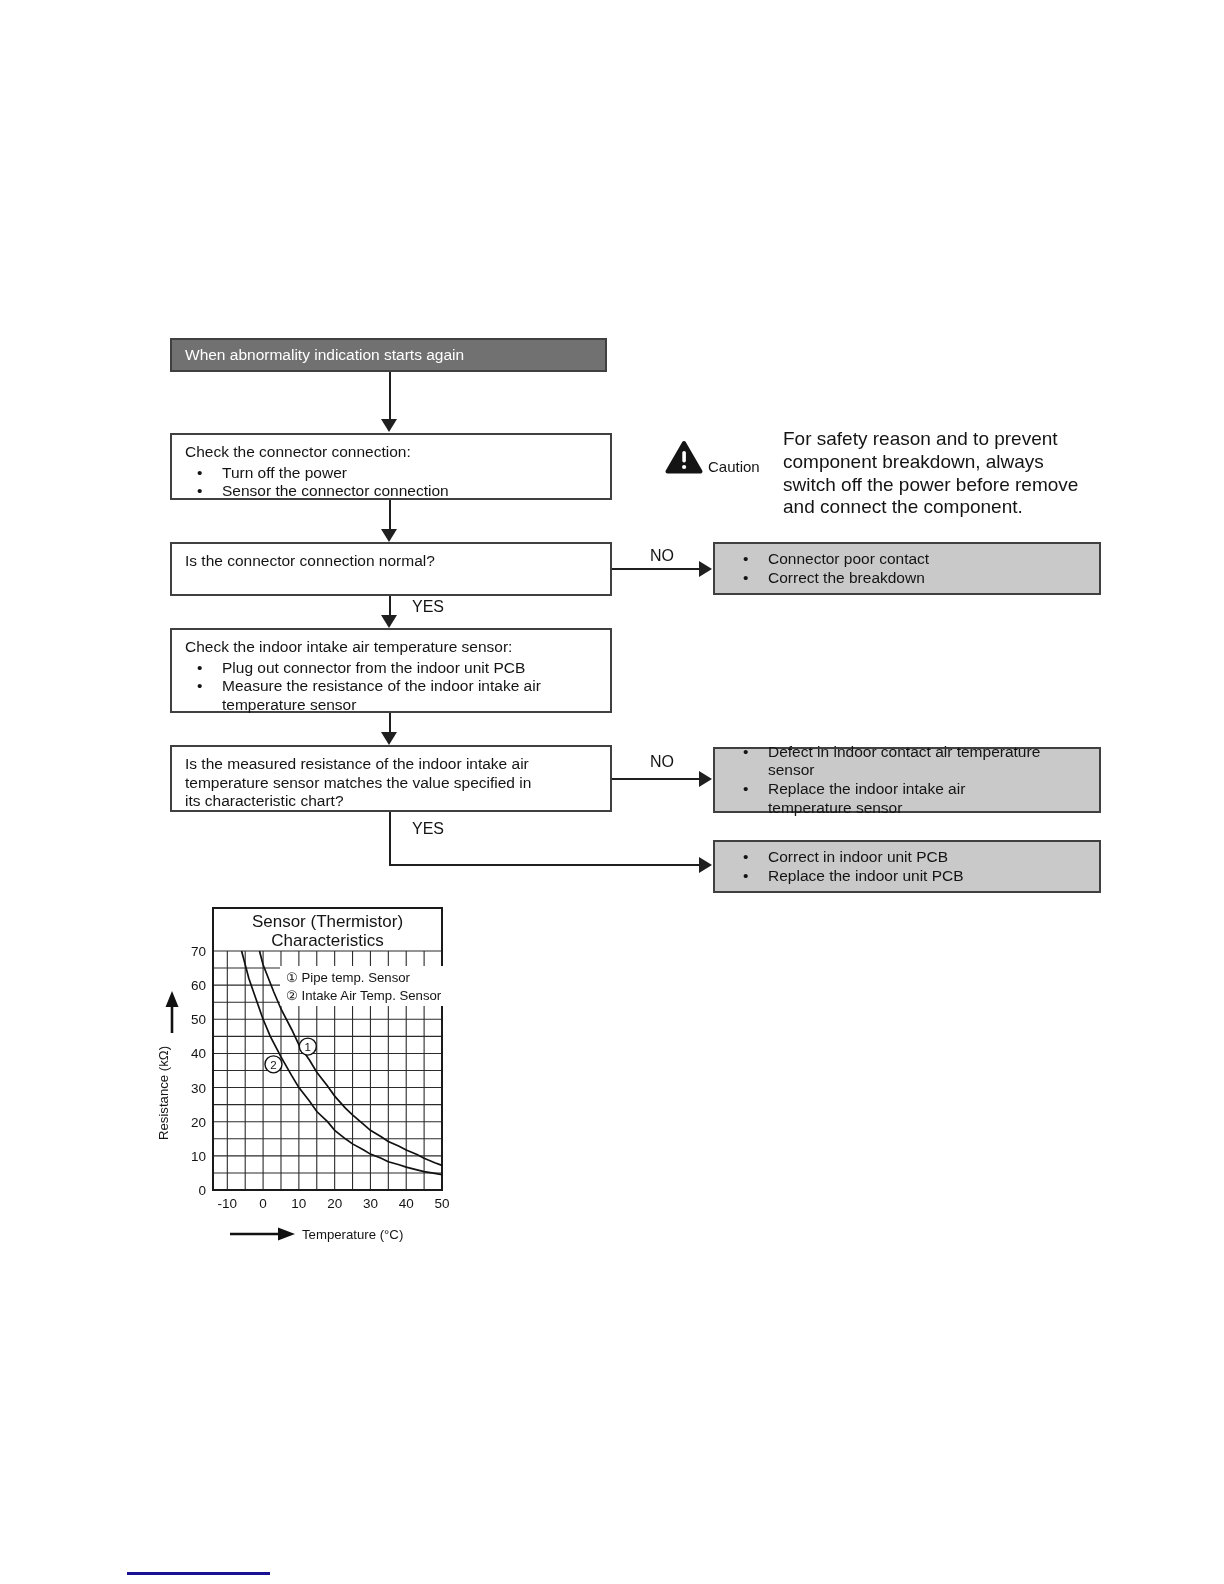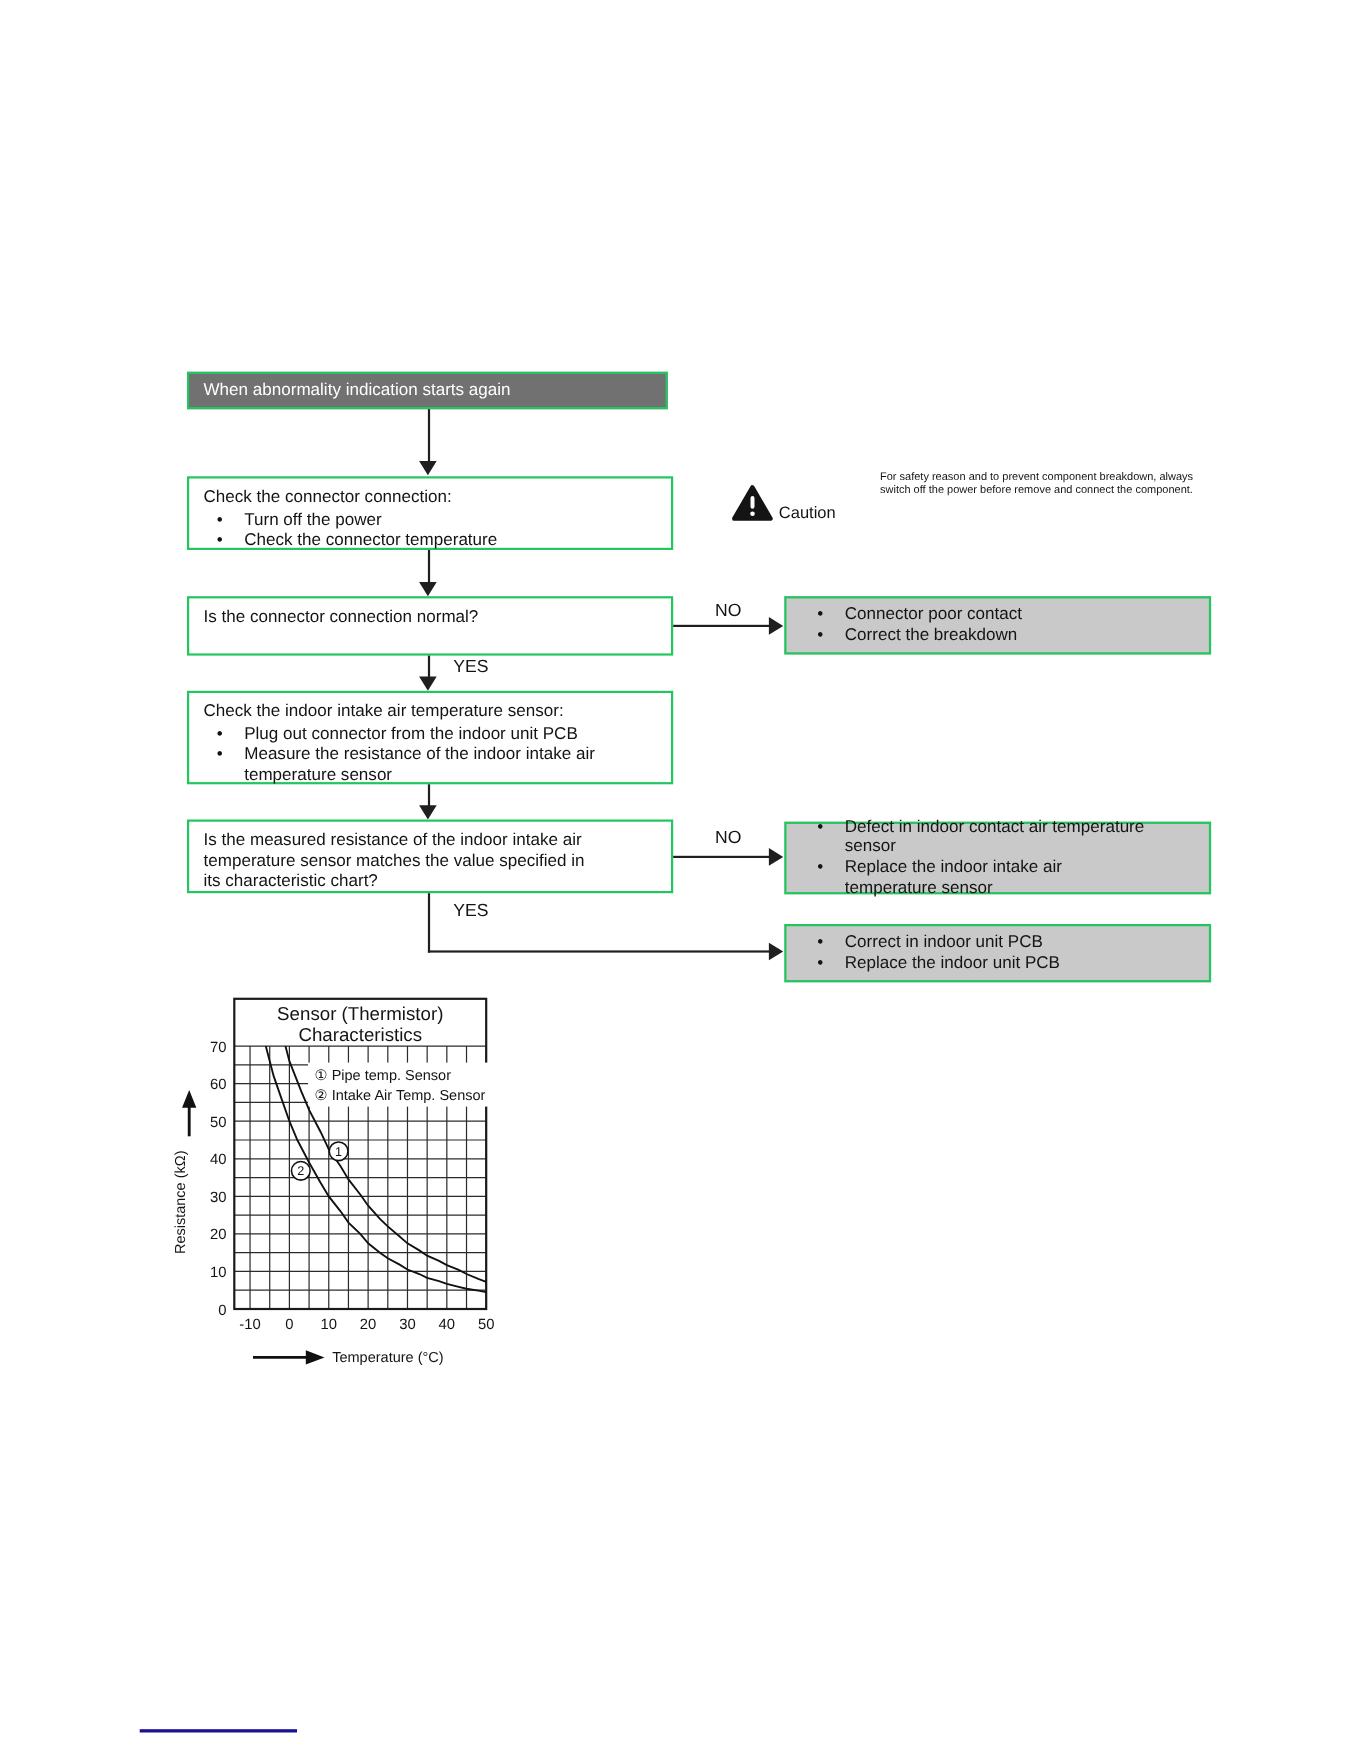--- a/index.html
+++ b/index.html
@@ -1,37 +1,37 @@
 <!DOCTYPE html>
 <html><head>
 <meta charset="utf-8">
 <style>
   html,body{margin:0;padding:0;background:#fff;}
   .page{position:relative;width:1224px;height:1584px;background:#ffffff;overflow:hidden;
         font-family:"Liberation Sans",sans-serif;color:#141414;}
-  .fbox{position:absolute;box-sizing:border-box;border:2px solid #22c55e;background:#fff;
+  .fbox{position:absolute;box-sizing:border-box;border:2px solid #404040;background:#fff;
         font-size:15.5px;line-height:1.2;}
   .fbox .inner{padding:8px 10px 6px 13px;}
   .hdr{background:#717171;color:#fff;display:flex;align-items:center;padding:0 0 0 13px;}
   .gray{background:#c9c9c9;display:flex;flex-direction:column;justify-content:center;}
   .gray .inner{padding:2px 8px 2px 16px;}
   .btitle{margin:0 0 2px 0;}
   .brow{display:flex;}
   .brow .dot{width:25px;margin-left:12px;flex:0 0 auto;}
   .brow .btxt{flex:1;}
   .vline{position:absolute;width:2px;background:#1f1f1f;}
   .hline{position:absolute;height:2px;background:#1f1f1f;}
   .ah-down{position:absolute;width:0;height:0;border-left:8px solid transparent;
            border-right:8px solid transparent;border-top:13px solid #1f1f1f;}
   .ah-right{position:absolute;width:0;height:0;border-top:8px solid transparent;
             border-bottom:8px solid transparent;border-left:13px solid #1f1f1f;}
   .lbl{position:absolute;font-size:16px;color:#141414;}
   .caution-wrap{position:absolute;left:664px;top:440px;display:flex;align-items:flex-end;}
   .caution-label{font-weight:normal;font-size:15px;margin-left:4px;}
-  .caution-text{position:absolute;left:783px;top:428px;width:306px;font-size:10px;line-height:1.2;margin-left:17px;}
+  .caution-text{position:absolute;left:783px;top:428px;width:306px;font-size:19px;line-height:1.2;}
   svg text{font-family:"Liberation Sans",sans-serif;fill:#141414;}
   .chart{position:absolute;left:150px;top:893px;}
   .linkline{position:absolute;left:127px;top:1572px;width:143px;height:0;border-top:3px solid #191094;}
 </style>
 </head>
 <body>
 
 <div class="page">
 
   <div class="fbox hdr" style="left:170px;top:338px;width:437px;height:34px;">
@@ -44,21 +44,21 @@
   <div class="fbox" style="left:170px;top:433px;width:442px;height:67px;">
     <div class="inner">
       <div class="btitle">Check the connector connection:</div>
       <div>
           <div class="brow">
             <span class="dot">•</span>
             <span class="btxt">Turn off the power</span>
           </div>
           <div class="brow">
             <span class="dot">•</span>
-            <span class="btxt">Check the connector temperature</span>
+            <span class="btxt">Sensor the connector connection</span>
           </div>
         </div>
     </div>
   </div>
 
   <div class="caution-wrap">
     <svg width="40" height="35" viewBox="0 0 40 35">
       <path d="M20 3 L36.5 31.5 L3.5 31.5 Z" fill="#141414" stroke="#141414" stroke-width="4" stroke-linejoin="round"></path>
       <rect x="18.3" y="11" width="3.6" height="11.5" rx="1.8" fill="#ffffff"></rect>
       <circle cx="20.1" cy="27" r="2.1" fill="#ffffff"></circle>

